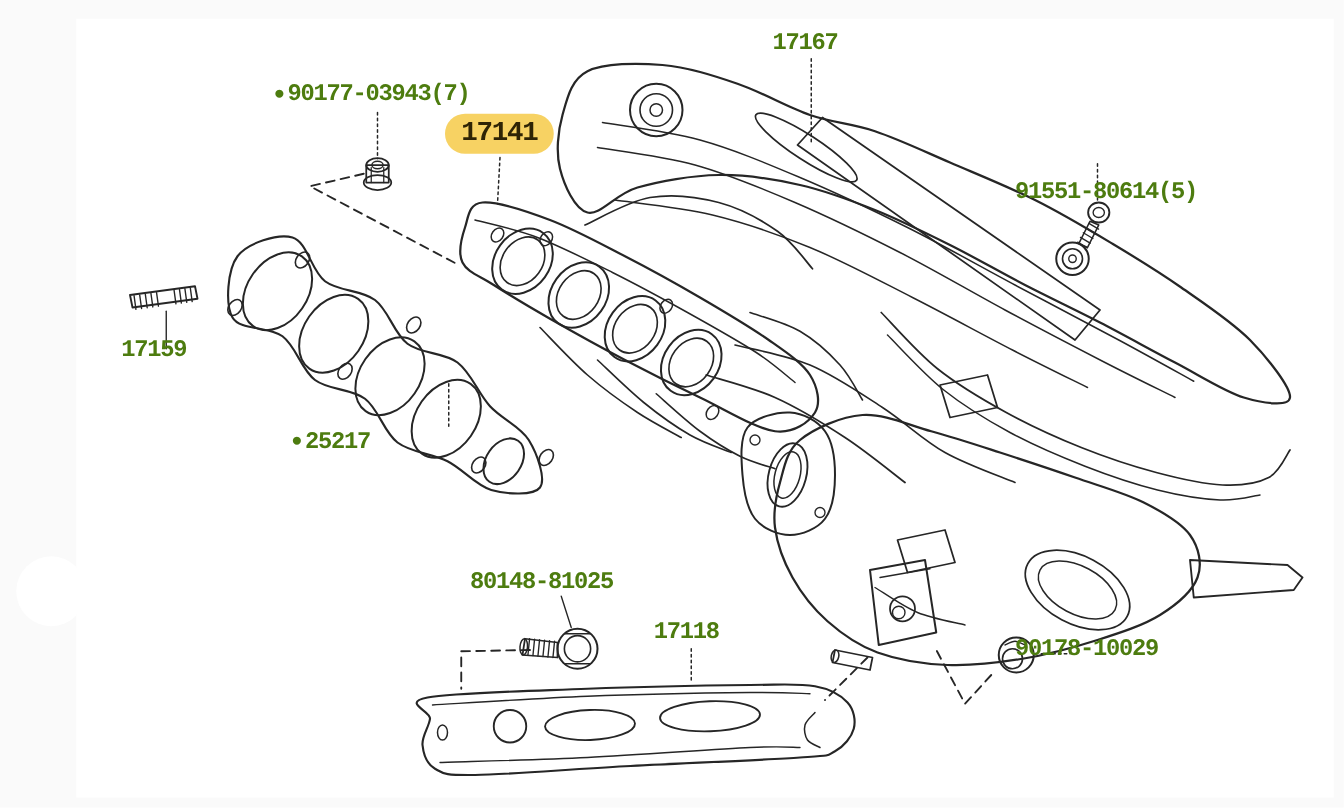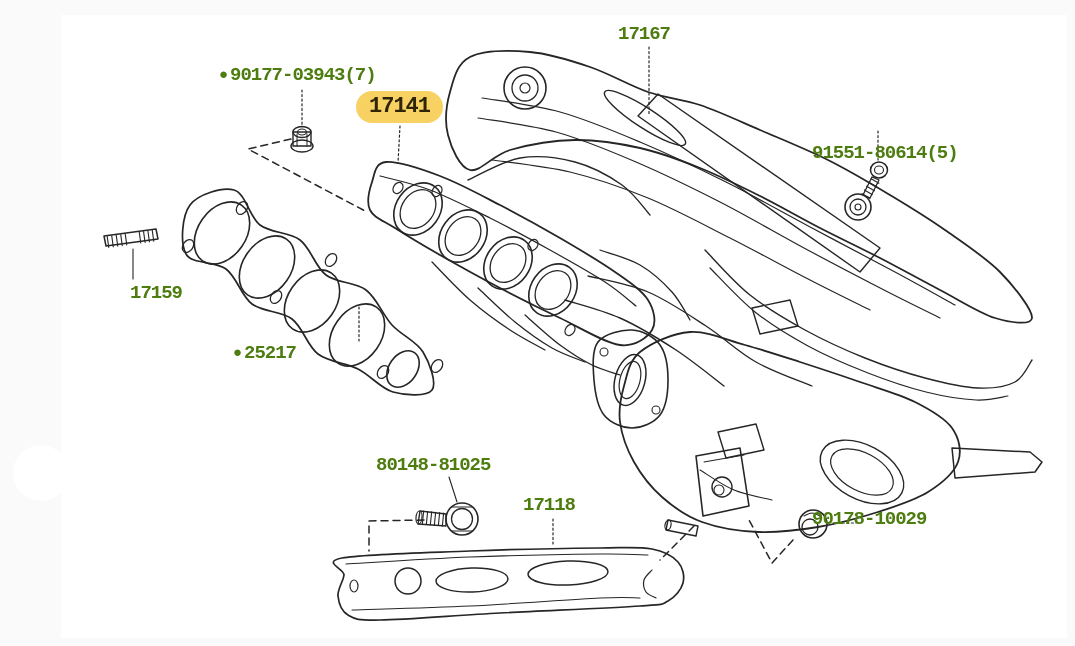--- a/index.html
+++ b/index.html
@@ -191,21 +191,21 @@
 </div>
 
 <div class="lbl" style="left:618px;top:25px;">
   <span>17167</span>
 </div>
 
 <div class="lbl" style="left:812px;top:109px;margin-top:35px;">
   <span>91551-80614(5)</span>
 </div>
 
-<div class="lbl" style="left:97px;top:284px;margin-left:33px;">
+<div class="lbl" style="left:97px;top:271px;">
   <span>17159</span>
 </div>
 
 <div class="lbl" style="left:233px;top:344px;">
   <span class="dot">●</span>
   <span>25217</span>
 </div>
 
 <div class="lbl" style="left:376px;top:456px;">
   <span>80148-81025</span>

